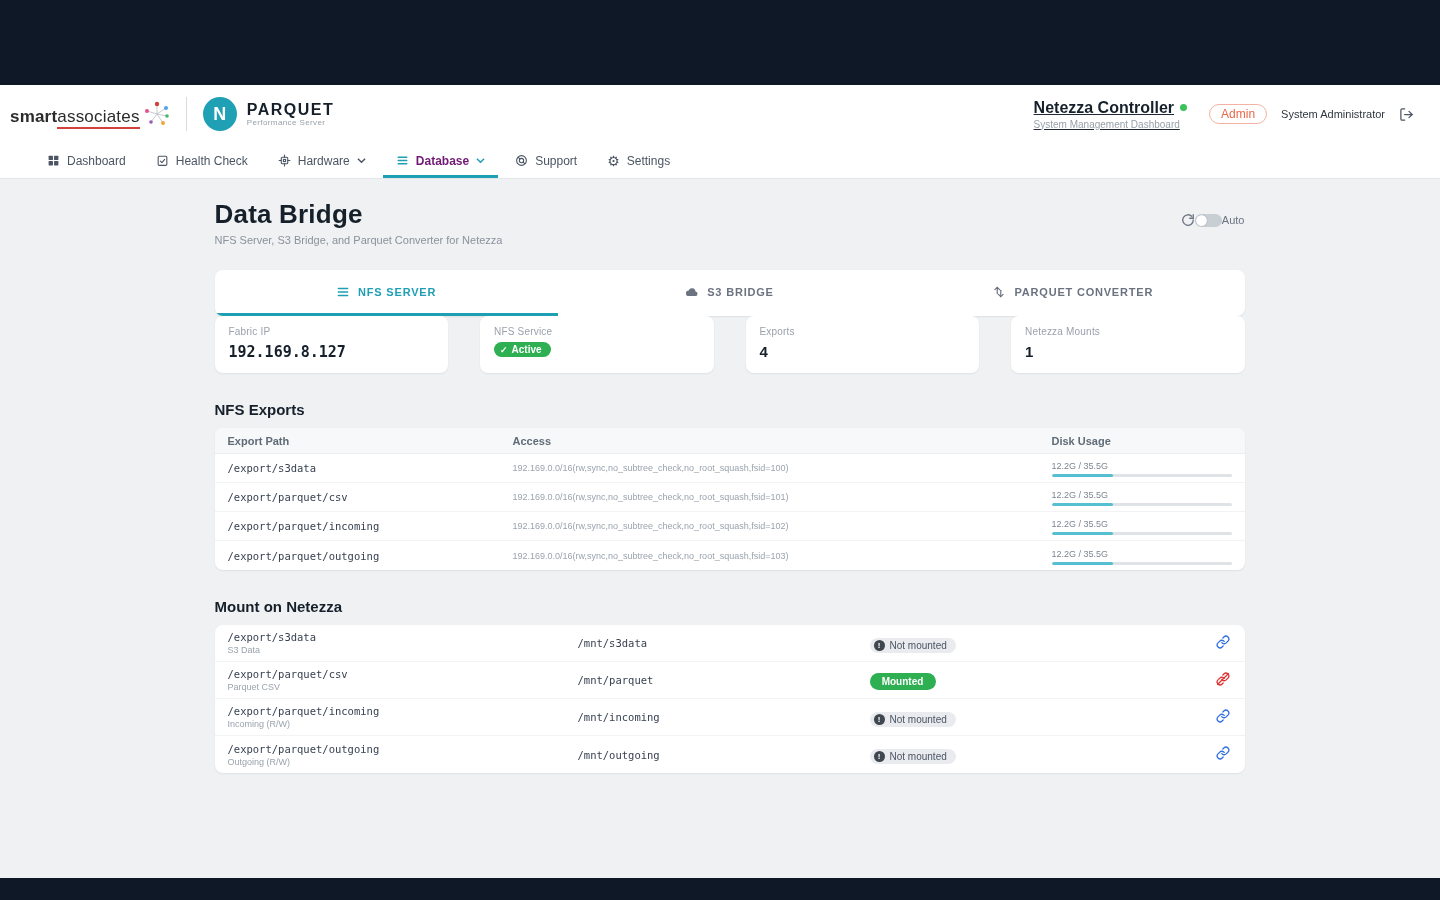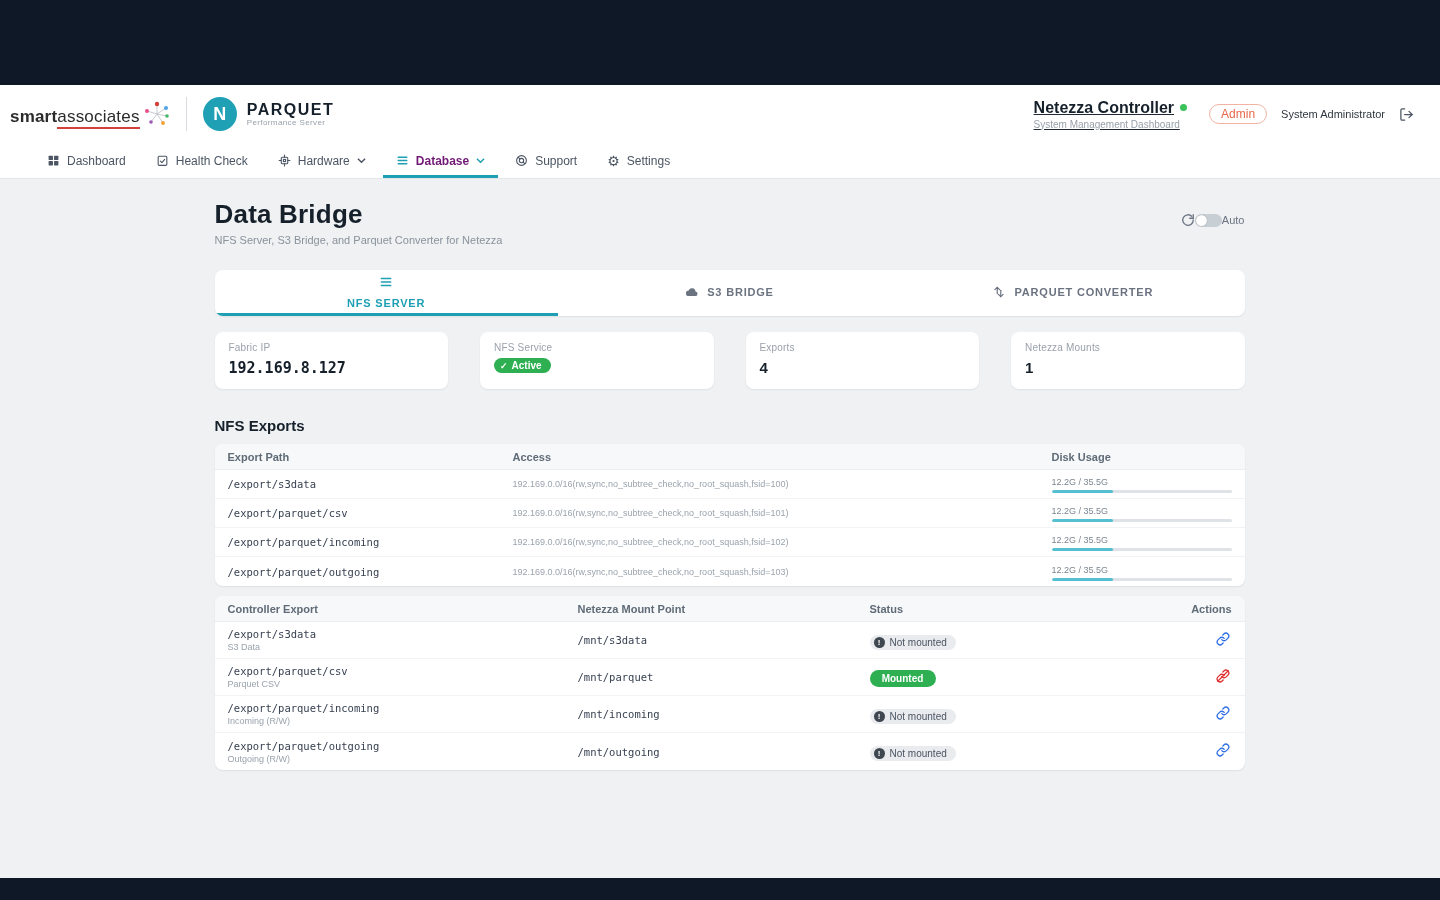--- a/index.html
+++ b/index.html
@@ -56,24 +56,24 @@
   .toggle { width:27px; height:13px; border-radius:7px; background:#c7ced4; position:relative; cursor:pointer; }
   .toggle .knob { position:absolute; left:1px; top:1px; width:11px; height:11px; border-radius:50%; background:#ffffff; box-shadow:0 0 1px rgba(0,0,0,.4); }
   .auto-label { font-size:11px; color:#6b7280; }
 
   .card { background:#ffffff; border-radius:8px; box-shadow:0 1px 2px rgba(16,24,40,.07); }
 
   
   .tabs-card { margin-top:24px; display:flex; overflow:hidden; }
   .tab { flex:1; height:46px; display:flex; align-items:center; justify-content:center; gap:8px; font-size:11px; font-weight:700; letter-spacing:0.8px; color:#6b7280; cursor:pointer; border-bottom:3px solid transparent; }
   .tab svg { width:14px; height:14px; }
-  .tab.active { color:#1e9fb4; border-bottom-color:#1e9fb4;flex-direction:column; }
-
-  
-  .stats-row { display:flex; gap:32px; margin-top:16px; }
+  .tab.active { color:#1e9fb4; border-bottom-color:#1e9fb4; }
+
+  
+  .stats-row { display:flex; gap:32px; }
   .stat-card { flex:1; padding:10px 14px 12px; }
   .stat-label { font-size:10px; color:#9aa1ab; letter-spacing:0.2px; }
   .stat-value { font-size:15px; font-weight:700; color:#16202b; margin-top:6px; font-family:"DejaVu Sans Mono", monospace; }
   .stat-value.plain { font-family:"Liberation Sans", sans-serif; }
   .badge-green { display:inline-flex; align-items:center; gap:4px; background:#2daf52; color:#fff; font-size:10px; font-weight:700; border-radius:9px; padding:2px 9px 2px 6px; margin-top:5px; font-family:"Liberation Sans", sans-serif; }
   .badge-green .chk { font-size:9px; }
 
   .section-heading { font-size:15px; font-weight:700; color:#16202b; margin-top:28px; }
   .table-card { margin-top:10px; overflow:hidden; }
 
@@ -331,27 +331,22 @@
         <div class="col-access">192.169.0.0/16(rw,sync,no_subtree_check,no_root_squash,fsid=103)</div>
         <div class="col-disk">
           <div class="disk-text">12.2G / 35.5G</div>
           <div class="disk-track">
               <div class="disk-fill" style="width: 34%;"></div>
             </div>
         </div>
       </div>
     </div>
 
+    <h2 class="section-heading">Mount on Netezza</h2>
     <div class="card table-card">
-      <div class="m-head">
-        <div>Controller Export</div>
-        <div>Netezza Mount Point</div>
-        <div>Status</div>
-        <div class="right">Actions</div>
-      </div>
 
       <div class="m-row">
         <div>
           <div class="exp-path mono">/export/s3data</div>
           <div class="exp-sub">S3 Data</div>
         </div>
         <div class="mnt-point mono">/mnt/s3data</div>
         <div><span class="badge-gray">
               <span class="info-dot">!</span>
               <span>Not mounted</span>

